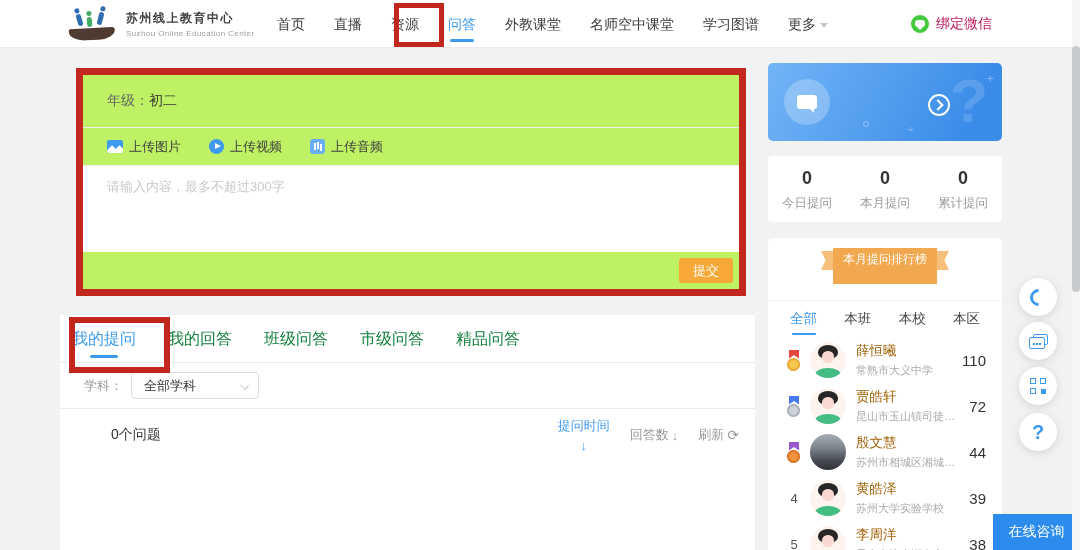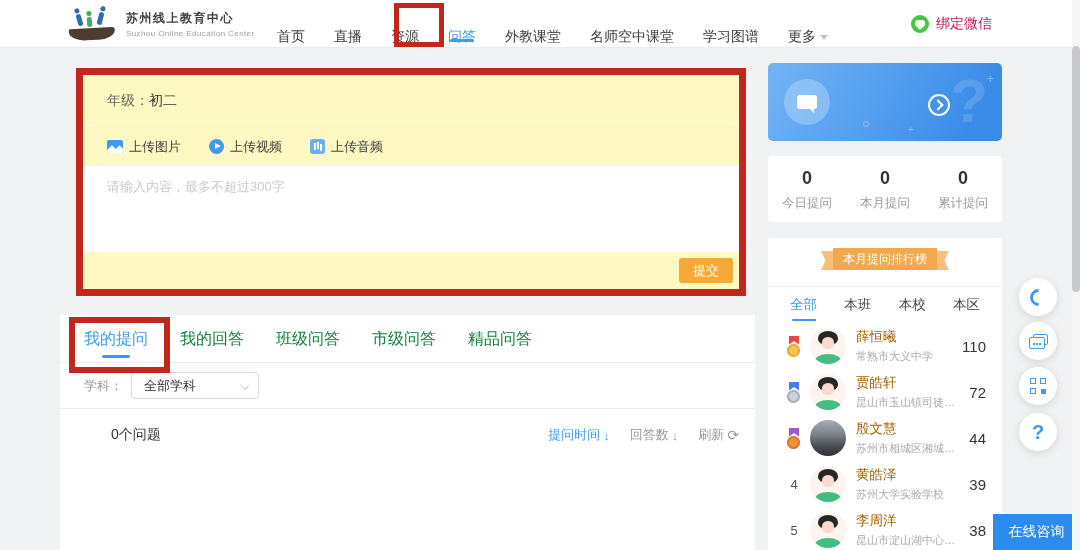--- a/index.html
+++ b/index.html
@@ -14,21 +14,21 @@
   .fig { position:absolute; width:5px; border-radius:3px; }
   .fig::before { content:""; position:absolute; top:-6px; left:0; width:5px; height:5px; border-radius:50%; background:inherit; }
   .f1 { left:9px; top:9px; height:12px; background:#2f6db0; transform:rotate(-16deg); }
   .f2 { left:19px; top:12px; height:10px; background:#3fae62; transform:rotate(-4deg); }
   .f3 { left:30px; top:7px; height:13px; background:#2f6db0; transform:rotate(14deg); }
   .logo-text { margin-left:8px; }
   .logo-title { font-size:12px; font-weight:bold; color:#3f3f3f; letter-spacing:1.5px; }
   .logo-sub { font-size:8px; color:#9aa0a6; letter-spacing:.4px; margin-top:2px; }
 
   .nav { position:absolute; left:270px; top:0; height:48px; display:flex; align-items:center; gap:15px; }
-  .nav-item { position:relative; font-size:14px; color:#3c3c3c; padding:12px 7px; height:48px; line-height:48px; cursor:pointer; white-space:nowrap; }
+  .nav-item { position:relative; font-size:14px; color:#3c3c3c; padding:0 7px; height:48px; line-height:48px; cursor:pointer; white-space:nowrap; }
   .nav-item.active { color:var(--accent,#3d9af0); }
   .nav-item.active::after { content:""; position:absolute; left:50%; transform:translateX(-50%); bottom:6px; width:24px; height:3px; border-radius:2px; background:var(--accent,#3d9af0); }
   .caret-down { display:inline-block; width:0; height:0; border-left:4px solid transparent; border-right:4px solid transparent; border-top:5px solid #c0c4cc; margin-left:4px; vertical-align:middle; }
 
   .header-right { position:absolute; right:88px; top:0; height:48px; display:flex; align-items:center; }
   .wx-icon { position:relative; width:18px; height:18px; border-radius:50%; background:var(--wechat_green,#43c93e); margin-right:7px; }
   .wx-icon::before { content:""; position:absolute; left:4px; top:5px; width:10px; height:7px; background:#fff; border-radius:3px; }
   .wx-icon::after { content:""; position:absolute; left:6px; bottom:3px; width:0; height:0; border-left:3px solid transparent; border-right:3px solid transparent; border-top:3px solid #fff; }
   .wx-label { font-size:14px; color:#be185d; cursor:pointer; }
 
@@ -39,52 +39,52 @@
   .avatar .shirt { position:absolute; bottom:-9%; left:15%; width:70%; height:38%; background:#43bd81; border-radius:50% 50% 0 0; }
   .avatar.photo { background:linear-gradient(180deg,#a7adb4 0%,#7c828a 40%,#45494f 75%,#2f3337 100%); }
 
   
   .anno { position:absolute; border:6px solid var(--annotation_red,#c1271d); z-index:20; }
   .anno-nav { left:394px; top:3px; width:50px; height:44px; border-width:5px; }
   .anno-form { left:76px; top:68px; width:670px; height:228px; border-width:7px; }
   .anno-tab { left:69px; top:317px; width:101px; height:56px; border-width:6px; }
 
   
-  .form-card { position:absolute; left:83px; top:75px; width:656px; height:214px; background:#fef9c3; }
+  .form-card { position:absolute; left:83px; top:75px; width:656px; height:214px; background:#bef264; }
   .grade-row { height:53px; padding:0 24px; display:flex; align-items:center; border-bottom:1px solid #f0f0f0; font-size:14px; }
   .grade-label { color:#666; }
   .grade-value { color:#333; }
   .upload-row { height:38px; padding:0 24px; display:flex; align-items:center; gap:28px; border-bottom:1px solid #f0f0f0; }
   .upload-btn { display:flex; align-items:center; gap:6px; font-size:13px; color:#3f3f3f; cursor:pointer; }
   .icon-image { position:relative; width:16px; height:13px; background:var(--accent,#3d9af0); border-radius:2px; overflow:hidden; }
   .icon-image::before { content:""; position:absolute; bottom:-2px; left:1px; width:8px; height:8px; background:#fff; transform:rotate(45deg); }
   .icon-image::after { content:""; position:absolute; bottom:-3px; right:-1px; width:9px; height:9px; background:#fff; transform:rotate(45deg); }
   .icon-play { position:relative; width:15px; height:15px; background:var(--accent,#3d9af0); border-radius:50%; }
   .icon-play::before { content:""; position:absolute; left:6px; top:4px; width:0; height:0; border-left:6px solid #fff; border-top:3.5px solid transparent; border-bottom:3.5px solid transparent; }
   .icon-audio { position:relative; width:15px; height:15px; background:#6aaef7; border-radius:3px; }
   .icon-audio::before { content:""; position:absolute; left:4px; top:4px; width:2px; height:7px; background:#fff; box-shadow:3px -1px 0 0 #fff, 6px 1px 0 0 #fff; }
   .q-textarea { display:block; width:100%; height:86px; border:none; outline:none; resize:none; padding:12px 24px; font-size:13px; font-family:inherit; color:#333; }
   .q-textarea::placeholder { color:#c9c9c9; }
   .submit-btn { position:absolute; right:6px; bottom:6px; width:54px; height:25px; background:var(--submit_orange,#f7a938); color:#fff; font-size:13px; border:none; border-radius:3px; cursor:pointer; }
 
   
   .qa-card { position:absolute; left:60px; top:315px; width:695px; height:235px; background:#fff; }
-  .qa-tabs { height:48px; display:flex; align-items:center; padding-left:24px; gap:32px; border-bottom:1px solid #ececec; }
+  .qa-tabs { height:48px; display:flex; align-items:center; padding-left:12px; gap:32px; border-bottom:1px solid #ececec; }
   .qa-tab { position:relative; font-size:16px; color:#15803d; height:48px; line-height:48px; cursor:pointer; white-space:nowrap; }
   .qa-tab.active { color:var(--accent,#3d9af0); }
   .qa-tab.active::after { content:""; position:absolute; left:50%; transform:translateX(-50%); bottom:5px; width:28px; height:3px; border-radius:2px; background:var(--accent,#3d9af0); }
   .filter-row { height:46px; display:flex; align-items:center; padding-left:24px; border-bottom:1px solid #ececec; }
   .subject-label { font-size:13px; color:#999; margin-right:8px; }
   .subject-select { position:relative; width:128px; height:27px; border:1px solid #dcdcdc; border-radius:4px; font-size:13px; color:#333; line-height:25px; padding-left:12px; cursor:pointer; background:#fff; }
   .chev { position:absolute; right:10px; top:9px; width:7px; height:7px; border-right:1.5px solid #c0c4cc; border-bottom:1.5px solid #c0c4cc; transform:rotate(45deg) scale(1,.8); }
   .result-row { height:52px; display:flex; align-items:center; padding:0 16px 0 24px; }
   .result-count { font-size:14px; color:#333;margin-left:27px; }
   .sort-group { margin-left:auto; display:flex; align-items:center; gap:20px; font-size:13px; }
   .sort-item { color:#999; cursor:pointer; display:flex; align-items:center; gap:3px; }
-  .sort-item.active { color:var(--accent,#3d9af0); }
+  .sort-item.active { color:var(--accent,#3d9af0);flex-direction:column; }
   .arr-down::after { content:"\2193"; font-size:13px; }
   .refresh::after { content:"\27F3"; font-size:14px; }
 
   
   .banner { position:absolute; left:768px; top:63px; width:234px; height:78px; border-radius:5px; background:linear-gradient(118deg, var(--banner_from,#72b5f6) 0%, var(--banner_to,#3b8ce9) 85%); overflow:hidden; cursor:pointer; z-index:2; }
   .banner-bubble { position:absolute; left:16px; top:16px; width:46px; height:46px; border-radius:50%; background:rgba(255,255,255,.25); }
   .banner-chat { position:absolute; left:13px; top:16px; width:20px; height:14px; background:#fff; border-radius:3px; }
   .banner-chat::after { content:""; position:absolute; right:3px; bottom:-4px; width:0; height:0; border-top:5px solid #fff; border-left:5px solid transparent; }
   .banner-label { position:absolute; left:76px; top:26px; font-size:21px; color:#fff; letter-spacing:2px; font-weight:bold; }
   .banner-arrow { position:absolute; left:160px; top:31px; width:22px; height:22px; border:2px solid rgba(255,255,255,.95); border-radius:50%; }
@@ -93,21 +93,21 @@
   .banner-plus1 { position:absolute; right:8px; top:8px; color:rgba(255,255,255,.35); font-size:13px; }
   .banner-plus2 { position:absolute; right:88px; bottom:6px; color:rgba(255,255,255,.3); font-size:11px; }
   .banner-dot { position:absolute; left:95px; bottom:14px; width:6px; height:6px; border:1.5px solid rgba(255,255,255,.35); border-radius:50%; }
 
   .stats-card { position:absolute; left:768px; top:156px; width:234px; height:66px; background:#fff; border-radius:4px; display:flex; }
   .stat { flex:1; text-align:center; padding-top:12px; }
   .stat-value { font-size:18px; font-weight:bold; color:#333; }
   .stat-label { font-size:12.5px; color:#999; margin-top:6px; }
 
   .rank-card { position:absolute; left:768px; top:238px; width:234px; height:312px; background:#fff; border-radius:4px 4px 0 0; }
-  .ribbon { position:relative; margin:10px auto 16px; width:104px; height:22px; background:var(--ribbon_orange,#f2a84e); color:#fff; font-size:12px; line-height:22px; text-align:center; white-space:nowrap; }
+  .ribbon { position:relative; margin:10px auto 16px; width:104px; height:36px; background:var(--ribbon_orange,#f2a84e); color:#fff; font-size:12px; line-height:22px; text-align:center; white-space:nowrap; }
   .ribbon::before, .ribbon::after { content:""; position:absolute; top:3px; width:15px; height:19px; background:#f6c07c; z-index:-1; }
   .ribbon::before { left:-12px; clip-path:polygon(0 0,100% 0,100% 100%,0 100%,30% 50%); }
   .ribbon::after { right:-12px; clip-path:polygon(0 0,100% 0,70% 50%,100% 100%,0 100%); }
   .rank-card { z-index:1; }
   .rank-divider { margin-top:10px; border-top:1px solid #f0f0f0; }
   .rank-tabs { height:36px; display:flex; align-items:center; justify-content:space-between; padding:0 22px; }
   .rank-tab { position:relative; font-size:13.5px; color:#444; height:36px; line-height:36px; cursor:pointer; }
   .rank-tab.active { color:var(--accent,#3d9af0); }
   .rank-tab.active::after { content:""; position:absolute; left:50%; transform:translateX(-50%); bottom:2px; width:24px; height:2px; border-radius:2px; background:var(--accent,#3d9af0); }
   .rank-row { height:46px; display:flex; align-items:center; padding:0 16px 0 16px; }

